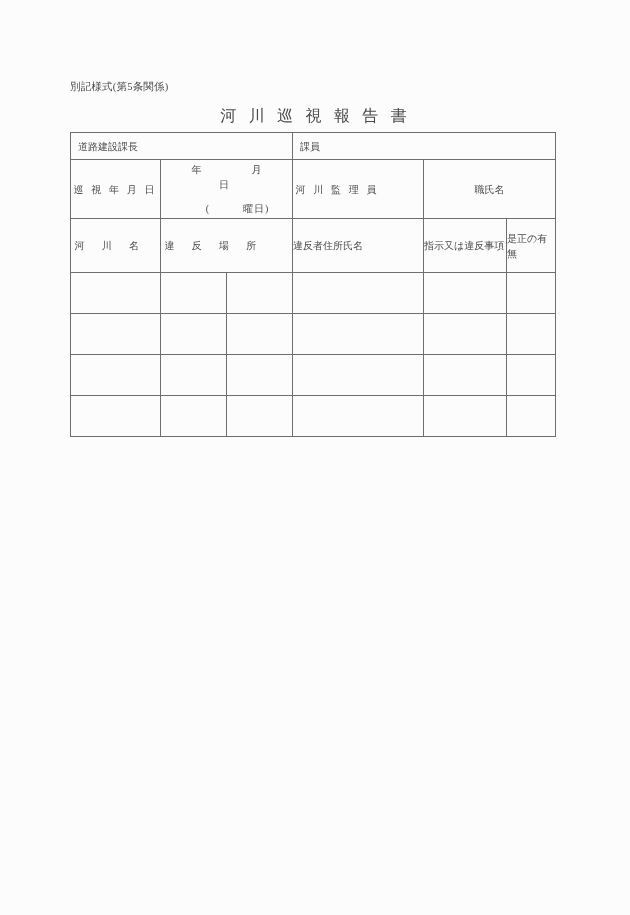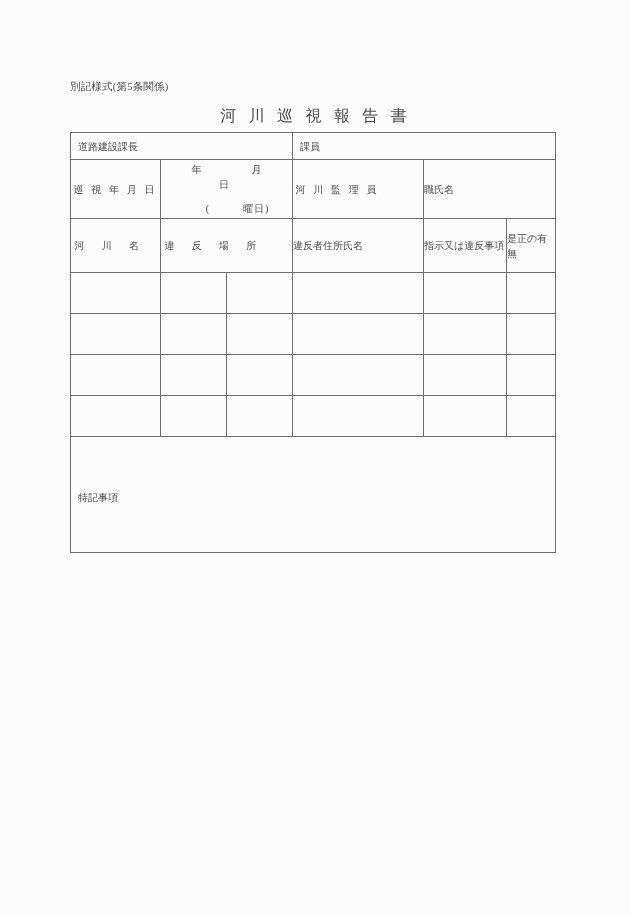--- a/index.html
+++ b/index.html
@@ -66,20 +66,21 @@
     line-height: 1.5;
   }
 
   
   .pad {
     padding: 5px 7px;
   }
   .pad-top {
     padding: 7px 7px 3px 7px;
     vertical-align: top;
+    text-align: center;
   }
   .ctr {
   }
   .sp-wide {
     letter-spacing: 3.6px;
     text-indent: 3.6px;
   }
   .sp-mid {
     letter-spacing: 2.6px;
     text-indent: 2.6px;
@@ -200,22 +201,17 @@
 
       <tr class="data-row">
         <td></td>
         <td></td>
         <td></td>
         <td></td>
         <td></td>
         <td></td>
       </tr>
 
-      <tr>
-        <td colspan="6" class="notes-cell block-label">
-          <div class="pad-top">特記事項</div>
-        </td>
-      </tr>
 
     </tbody>
   </table>
 
 </div>
 
 </body></html>

